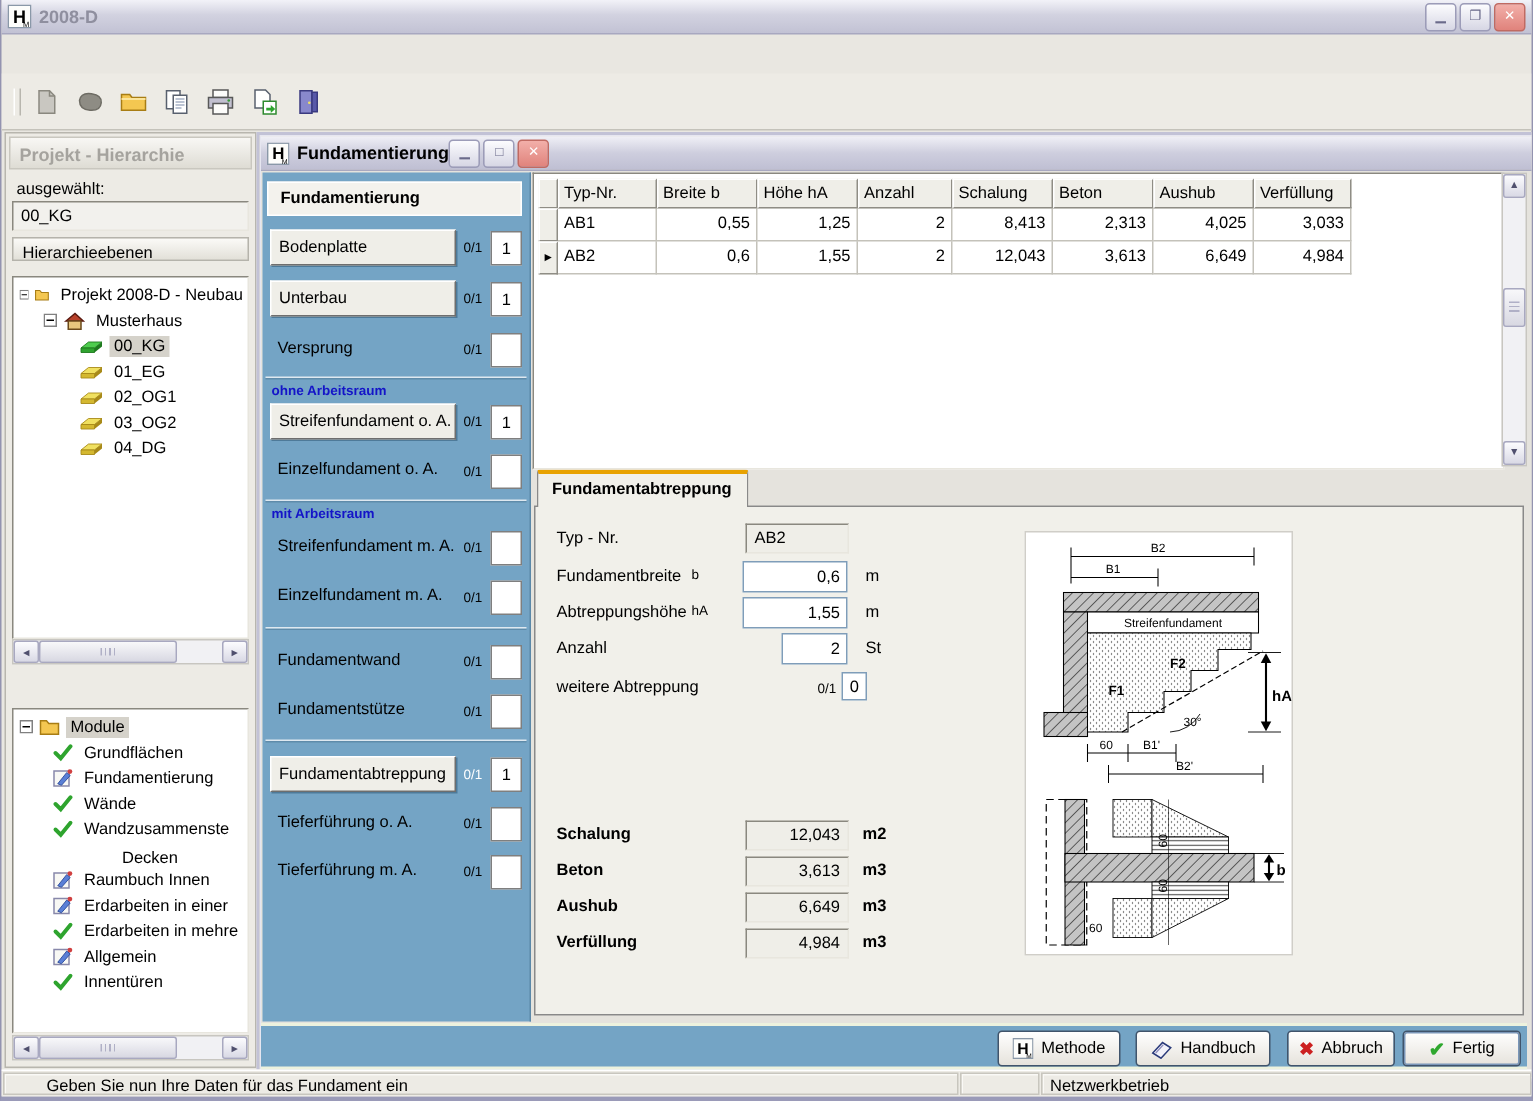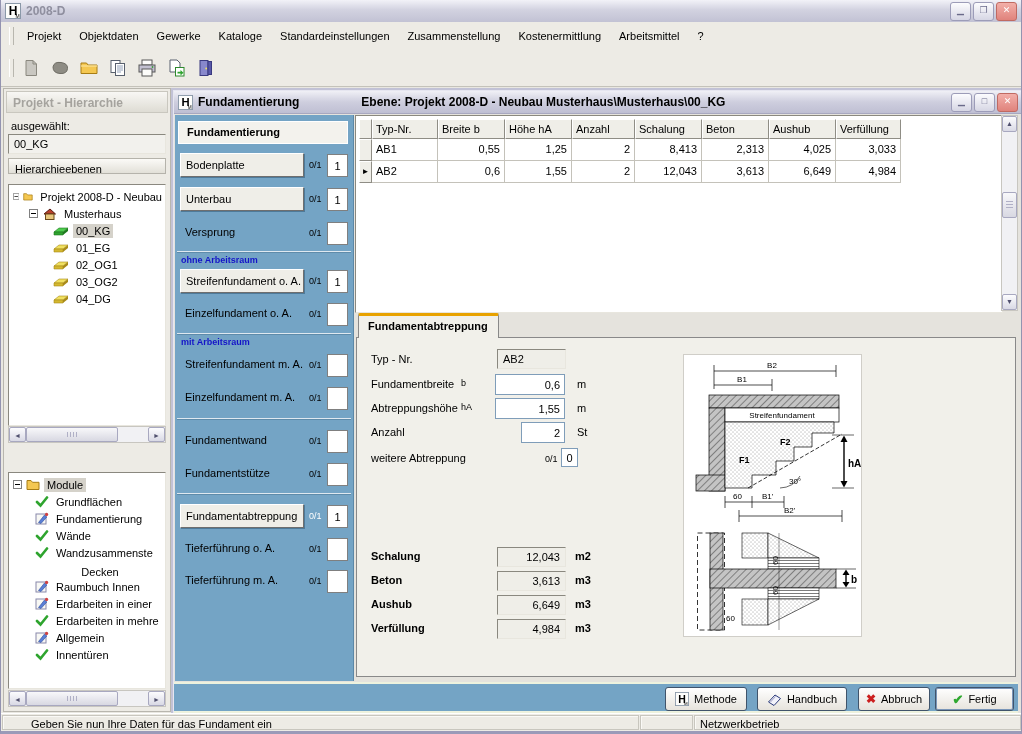--- a/index.html
+++ b/index.html
@@ -113,32 +113,20 @@
       <text x="12.5" y="15" text-anchor="middle" font-size="5" fill="#2B5FA8">M</text>
     </svg>
     <span class="apptitle">2008-D</span>
     <div class="winbtns">
       <div class="winbtn">▁</div>
       <div class="winbtn">❐</div>
       <div class="winbtn close">✕</div>
     </div>
   </div>
 
-  <div class="menubar">
-    <div class="grip"></div>
-    <span class="mi">Projekt</span>
-    <span class="mi">Objektdaten</span>
-    <span class="mi">Gewerke</span>
-    <span class="mi">Kataloge</span>
-    <span class="mi">Standardeinstellungen</span>
-    <span class="mi">Zusammenstellung</span>
-    <span class="mi">Kostenermittlung</span>
-    <span class="mi">Arbeitsmittel</span>
-    <span class="mi">?</span>
-  </div>
 
   <div class="toolbar">
     <div class="grip"></div>
     <div class="tbtn">
       <svg width="18" height="18" viewBox="0 0 18 18">
         <path d="M4 1.5 h7 l3.5 3.5 v11.5 h-10.5 z" fill="#C9C7C1" stroke="#8A887F"></path>
         <path d="M11 1.5 v3.5 h3.5" fill="none" stroke="#8A887F"></path>
       </svg>
     </div>
     <div class="tbtn">
@@ -353,21 +341,20 @@
   </div>
 
   <div class="modwin">
     <div class="modtitle">
       <svg width="15" height="15" viewBox="0 0 16 16">
         <rect x="0.5" y="0.5" width="15" height="15" fill="#FDFDFB" stroke="#8A98A8"></rect>
         <text x="8" y="12" text-anchor="middle" font-size="12" font-weight="bold" fill="#3FAE49">H</text>
         <text x="12.5" y="15" text-anchor="middle" font-size="5" fill="#2B5FA8">M</text>
       </svg>
       <span class="t1">Fundamentierung</span>
-      <span class="t2">Ebene:  Projekt 2008-D - Neubau Musterhaus\Musterhaus\00_KG</span>
       <div class="winbtns">
         <div class="winbtn">▁</div>
         <div class="winbtn">□</div>
         <div class="winbtn close">✕</div>
       </div>
     </div>
 
     <div class="bluebar">
       <div class="sheader">Fundamentierung</div>
 

